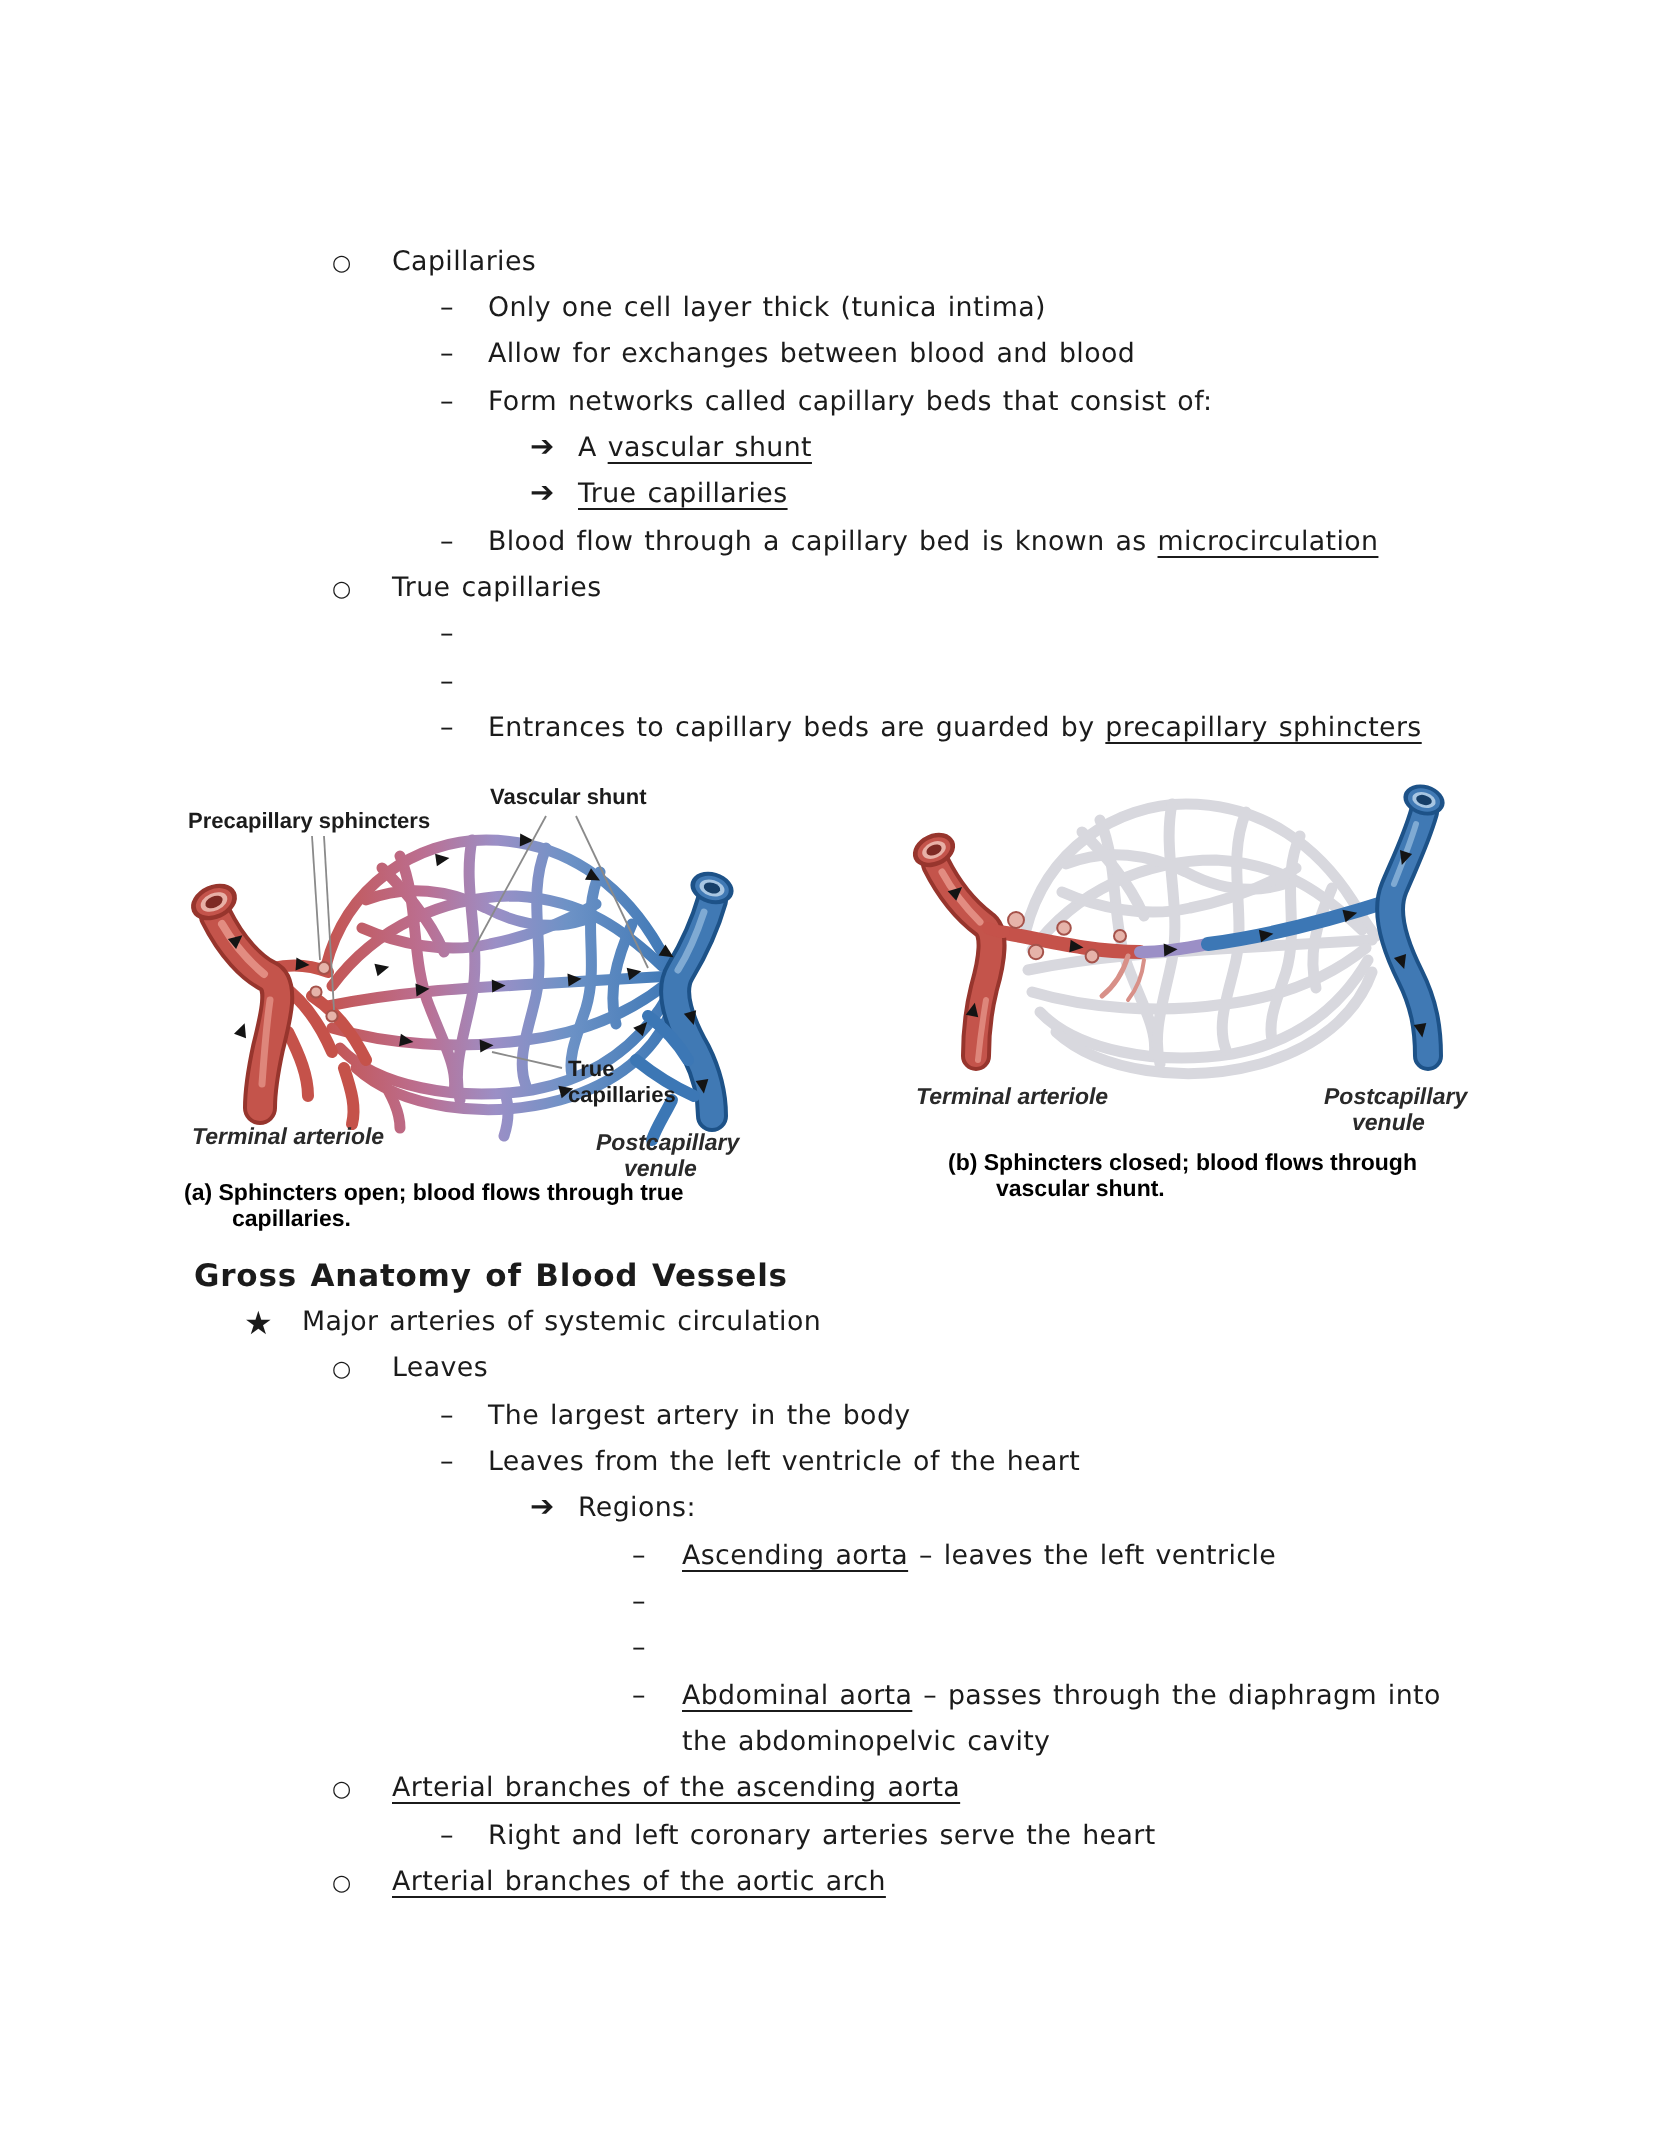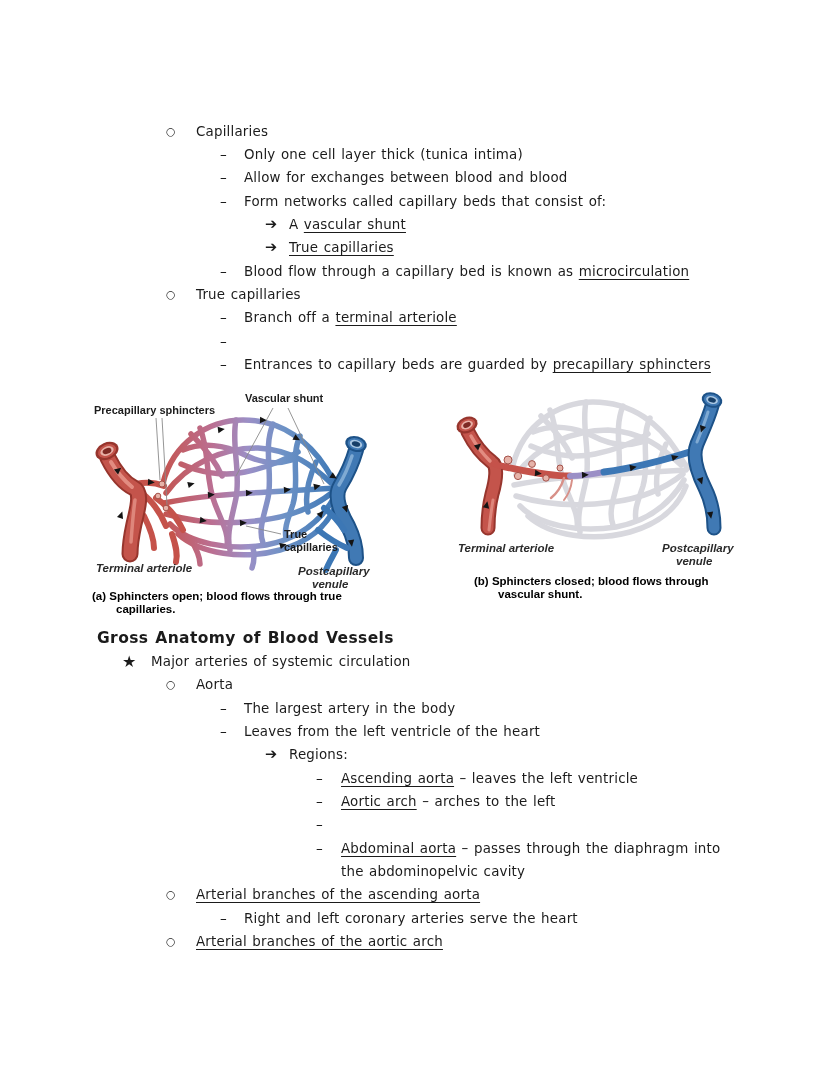--- a/index.html
+++ b/index.html
@@ -55,21 +55,20 @@
     <div class="note-line" style="top: 140.1px;">
       <span class="bullet b-dash" style="left: 220px;">–</span>
       <span class="ntext" style="left: 244px;"><span>Blood flow through a capillary bed is known as </span><span class="un">microcirculation</span></span>
     </div>
     <div class="note-line" style="top: 163.45px;">
       <span class="bullet b-circle" style="left: 166px;">○</span>
       <span class="ntext" style="left: 196px;"><span>True capillaries</span></span>
     </div>
     <div class="note-line" style="top: 186.8px;">
       <span class="bullet b-dash" style="left: 220px;">–</span>
-      <span class="ntext" style="left: 244px;"><span>Branch off a </span><span class="un">terminal arteriole</span></span>
     </div>
     <div class="note-line" style="top: 210.15px;">
       <span class="bullet b-dash" style="left: 220px;">–</span>
     </div>
     <div class="note-line" style="top: 233.5px;">
       <span class="bullet b-dash" style="left: 220px;">–</span>
       <span class="ntext" style="left: 244px;"><span>Entrances to capillary beds are guarded by </span><span class="un">precapillary sphincters</span></span>
     </div>
   </div>
 
@@ -273,41 +272,40 @@
 <div id="notes-bottom" class="notes" style="top:626.5px;">
     <div class="note-line heading" style="top: 0px;">
       <span class="ntext" style="left: 97px;"><span>Gross Anatomy of Blood Vessels</span></span>
     </div>
     <div class="note-line" style="top: 23.35px;">
       <span class="bullet b-star" style="left: 122px;">★</span>
       <span class="ntext" style="left: 151px;"><span>Major arteries of systemic circulation</span></span>
     </div>
     <div class="note-line" style="top: 46.7px;">
       <span class="bullet b-circle" style="left: 166px;">○</span>
-      <span class="ntext" style="left: 196px;"><span>Aorta</span></span>
+      <span class="ntext" style="left: 196px;"><span>Leaves</span></span>
     </div>
     <div class="note-line" style="top: 70.05px;">
       <span class="bullet b-dash" style="left: 220px;">–</span>
       <span class="ntext" style="left: 244px;"><span>The largest artery in the body</span></span>
     </div>
     <div class="note-line" style="top: 93.4px;">
       <span class="bullet b-dash" style="left: 220px;">–</span>
       <span class="ntext" style="left: 244px;"><span>Leaves from the left ventricle of the heart</span></span>
     </div>
     <div class="note-line" style="top: 116.75px;">
       <span class="bullet b-arrow" style="left: 265px;">➔</span>
       <span class="ntext" style="left: 289px;"><span>Regions:</span></span>
     </div>
     <div class="note-line" style="top: 140.1px;">
       <span class="bullet b-dash" style="left: 316px;">–</span>
       <span class="ntext" style="left: 341px;"><span class="un">Ascending aorta</span><span> –  leaves the left ventricle</span></span>
     </div>
     <div class="note-line" style="top: 163.45px;">
       <span class="bullet b-dash" style="left: 316px;">–</span>
-      <span class="ntext" style="left: 341px;"><span class="un">Aortic arch</span><span> –  arches to the left</span></span>
     </div>
     <div class="note-line" style="top: 186.8px;">
       <span class="bullet b-dash" style="left: 316px;">–</span>
     </div>
     <div class="note-line" style="top: 210.15px;">
       <span class="bullet b-dash" style="left: 316px;">–</span>
       <span class="ntext" style="left: 341px;"><span class="un">Abdominal aorta</span><span> –  passes through the diaphragm into</span></span>
     </div>
     <div class="note-line" style="top: 233.5px;">
       <span class="ntext" style="left: 341px;"><span>the abdominopelvic cavity</span></span>

